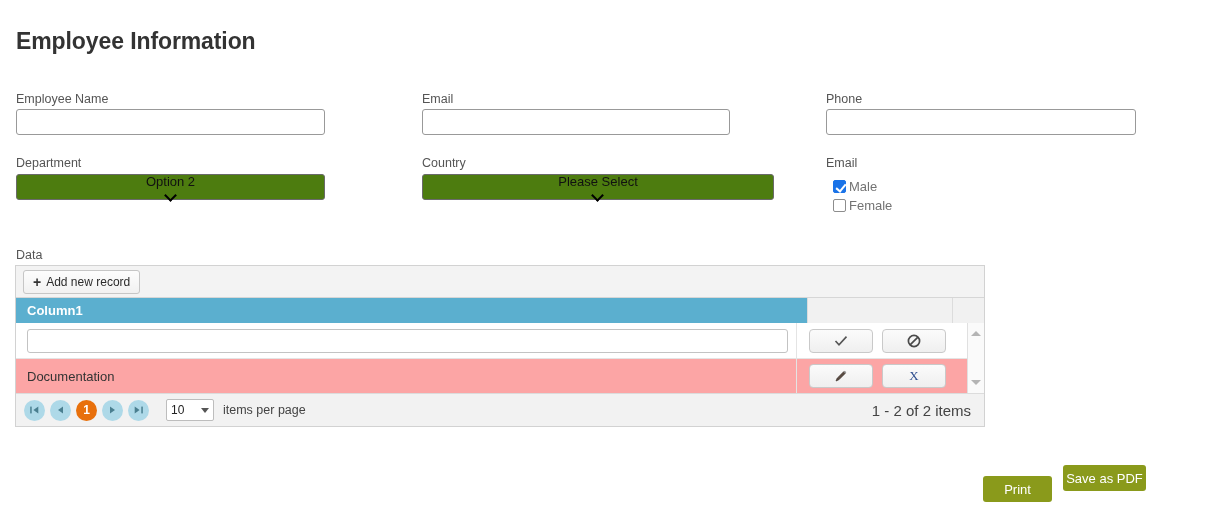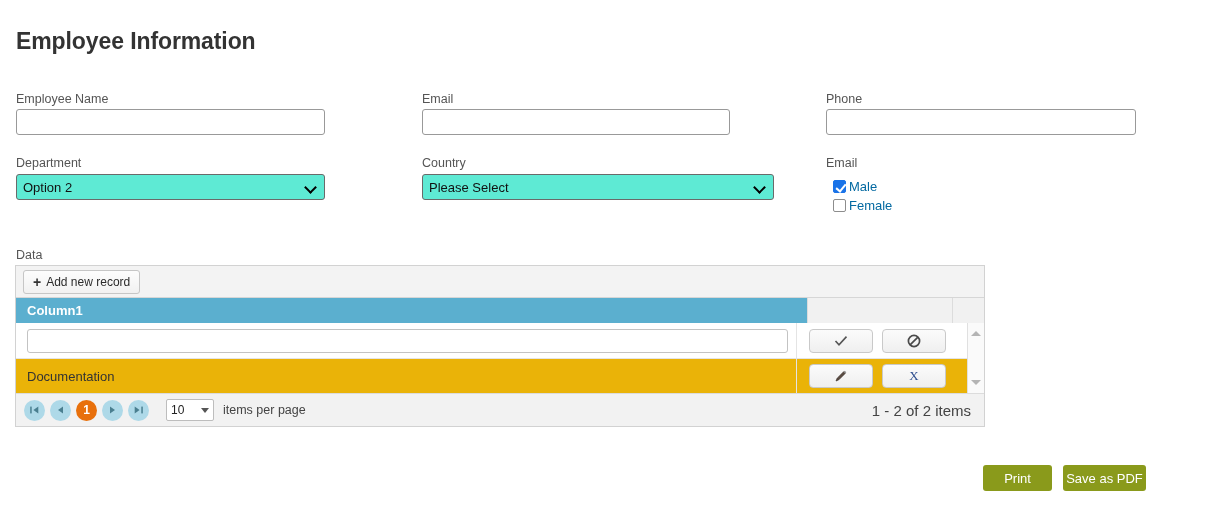--- a/index.html
+++ b/index.html
@@ -52,27 +52,28 @@
     color: #222222;
     padding: 0 6px;
     outline: none;
   }
   .select-box {
     position: absolute;
     height: 26px;
     box-sizing: border-box;
     border: 1px solid #6a6a6a;
     border-radius: 3px;
-    background: #5eead4;
+    background: #4d7c0f;
     font-size: 13px;
     color: #111111;
     display: flex;
     align-items: center;
     padding: 0 6px;
     cursor: default;
+    flex-direction: column;
   }
   .select-box .sel-val { flex: 1 1 auto; line-height: 1; }
   .select-arrow {
     width: 14px; height: 14px;
     display: inline-block;
     position: relative;
     flex: 0 0 auto;
   }
   .select-arrow::after {
     content: "";
@@ -83,21 +84,21 @@
     border-bottom: 2px solid #000;
     transform: rotate(45deg);
   }
 
   
   .checkline {
     position: absolute;
     display: flex;
     align-items: center;
     font-size: 13px;
-    color: #0369a1;
+    color: #737373;
   }
   .cb {
     width: 13px; height: 13px;
     box-sizing: border-box;
     border: 1px solid #8d8d8d;
     border-radius: 2px;
     background: #fff;
     margin-right: 3px;
     flex: 0 0 auto;
     position: relative;
@@ -183,21 +184,21 @@
     align-items: center;
     box-sizing: border-box;
   }
   .grid-row.editing {
     height: 36px;
     background: #ffffff;
     border-bottom: 1px solid #e4e4e4;
   }
   .grid-row.normal {
     height: 34px;
-    background: #eab308;
+    background: #fca5a5;
   }
   .cell-main {
     width: 780px;
     box-sizing: border-box;
     padding-left: 11px;
     font-size: 13px;
     color: #333333;
     display: flex;
     align-items: center;
   }
@@ -482,20 +483,20 @@
       <div class="pg-select">
         <span class="v">10</span>
         <span class="caret"></span>
       </div>
       <div class="pg-label">items per page</div>
 
       <div class="pg-info">1 - 2 of 2 items</div>
     </div>
   </div>
 
-  <div class="footer-btn" style="left:983px; top:465px; width:69px;">
+  <div class="footer-btn" style="left:983px; top:476px; width:69px;">
     <span>Print</span>
   </div>
   <div class="footer-btn" style="left:1063px; top:465px; width:83px;">
     <span>Save as PDF</span>
   </div>
 
 </div>
 
 </body></html>

